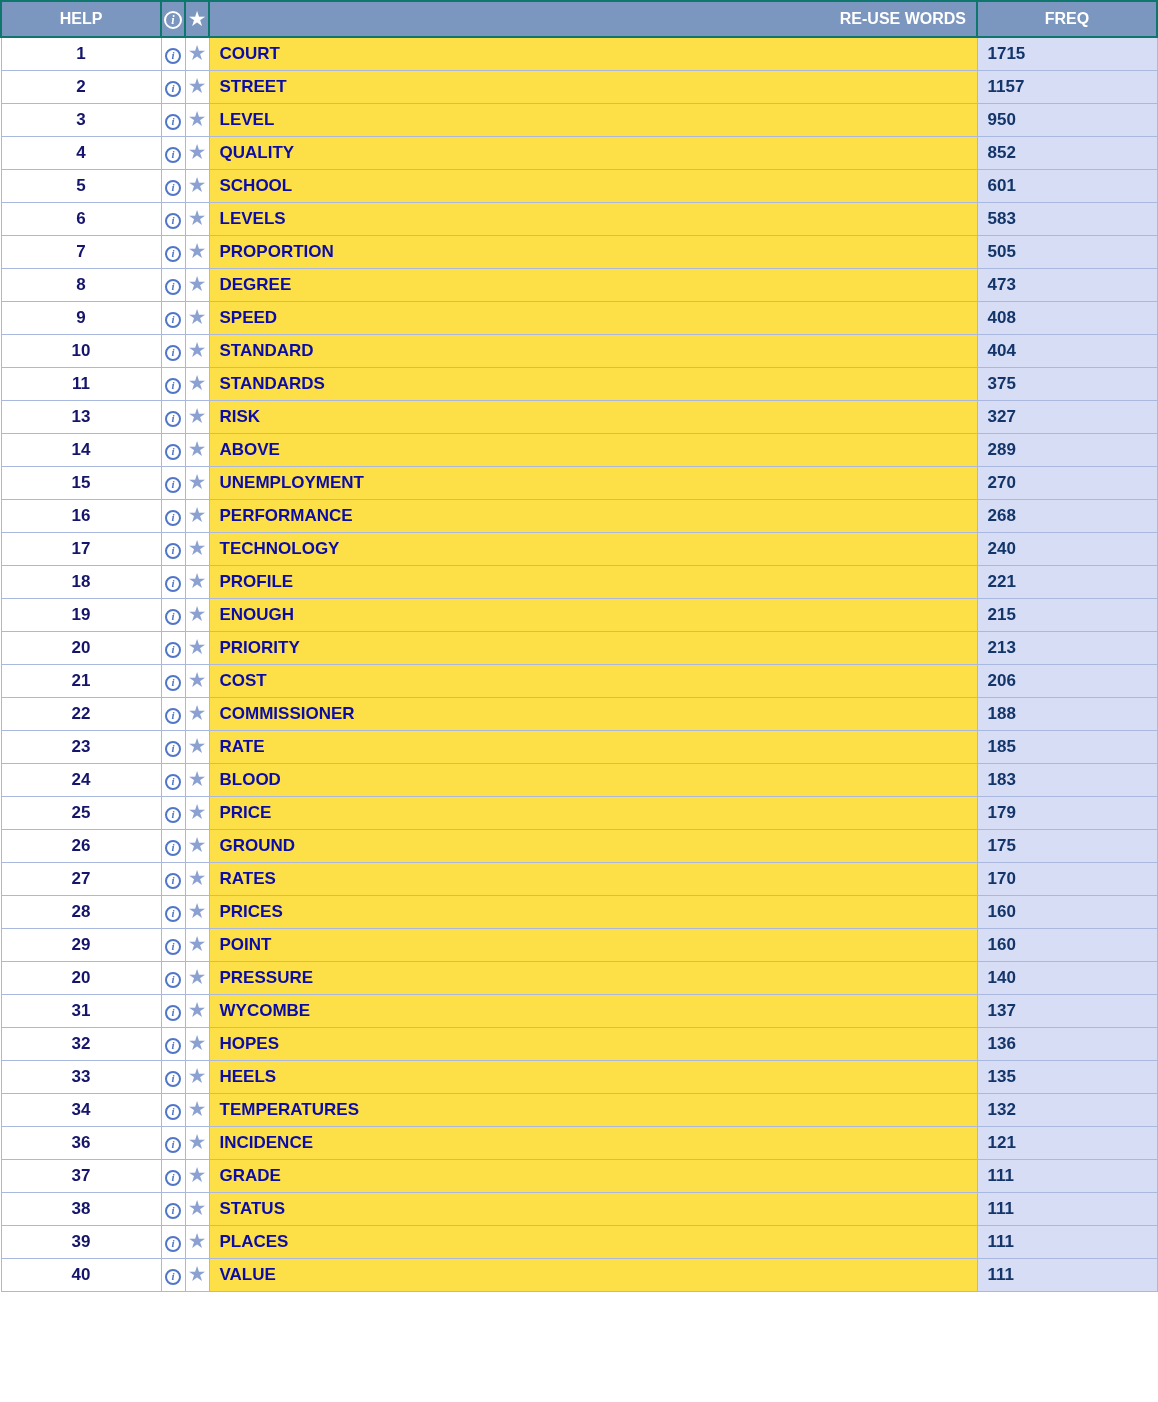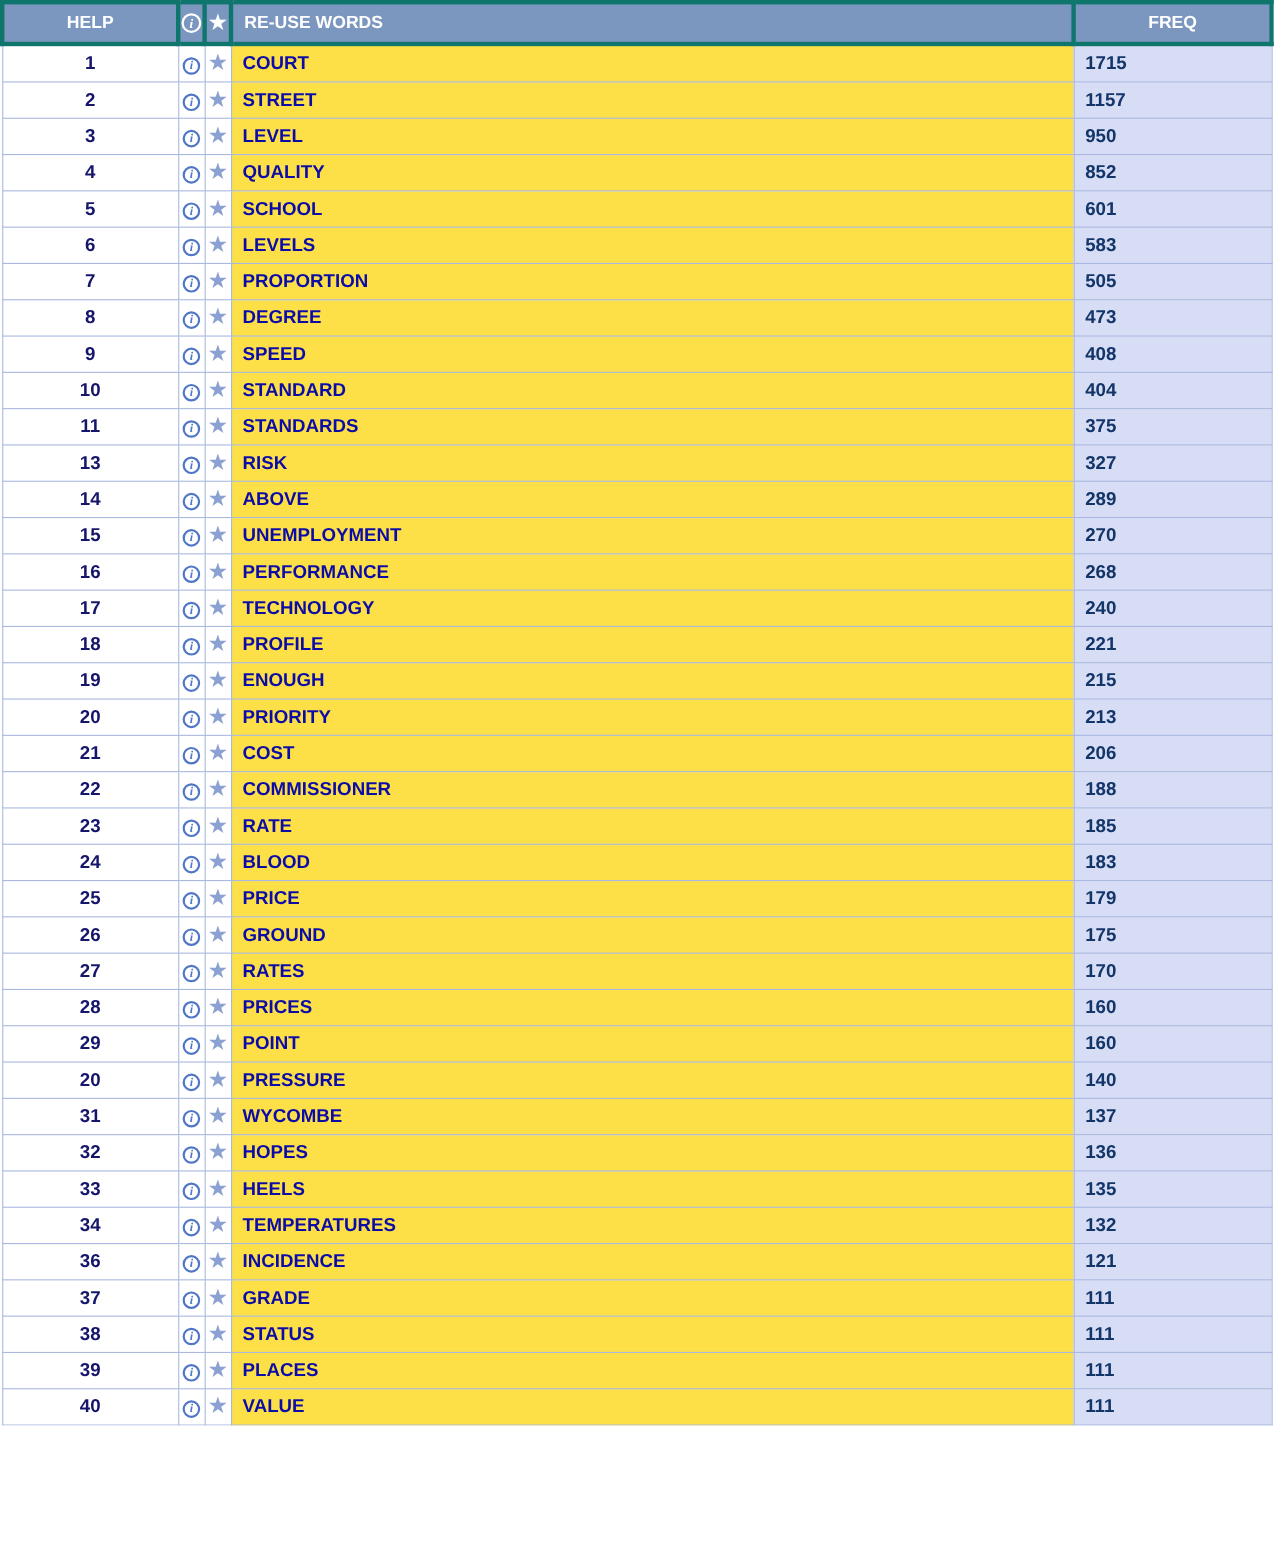--- a/index.html
+++ b/index.html
@@ -13,29 +13,29 @@
   table {
     width: 100%;
     border-collapse: collapse;
     table-layout: fixed;
   }
   th {
     background: #7b97bf;
     color: #ffffff;
     font-weight: 600;
     padding: 8px 10px;
-    border: 4px solid #0f766e;
+    border: 2px solid #0f766e;
     font-size: 16px;
     text-align: left;
     white-space: nowrap;
   }
   th.col-help { width: 160px; text-align: center; }
   th.col-info { width: 24px; text-align: center; padding: 4px 0; }
   th.col-star { width: 24px; text-align: center; padding: 4px 0; }
-  th.col-word { text-align: left; }
+  th.col-word { text-align: right; }
   th.col-freq { width: 180px; text-align: center; }
   td {
     border: 1px solid #aab8e0;
     padding: 6px 10px;
     color: #0a0a7a;
     font-weight: 600;
     font-size: 17px;
     vertical-align: middle;
   }
   td.idx {

